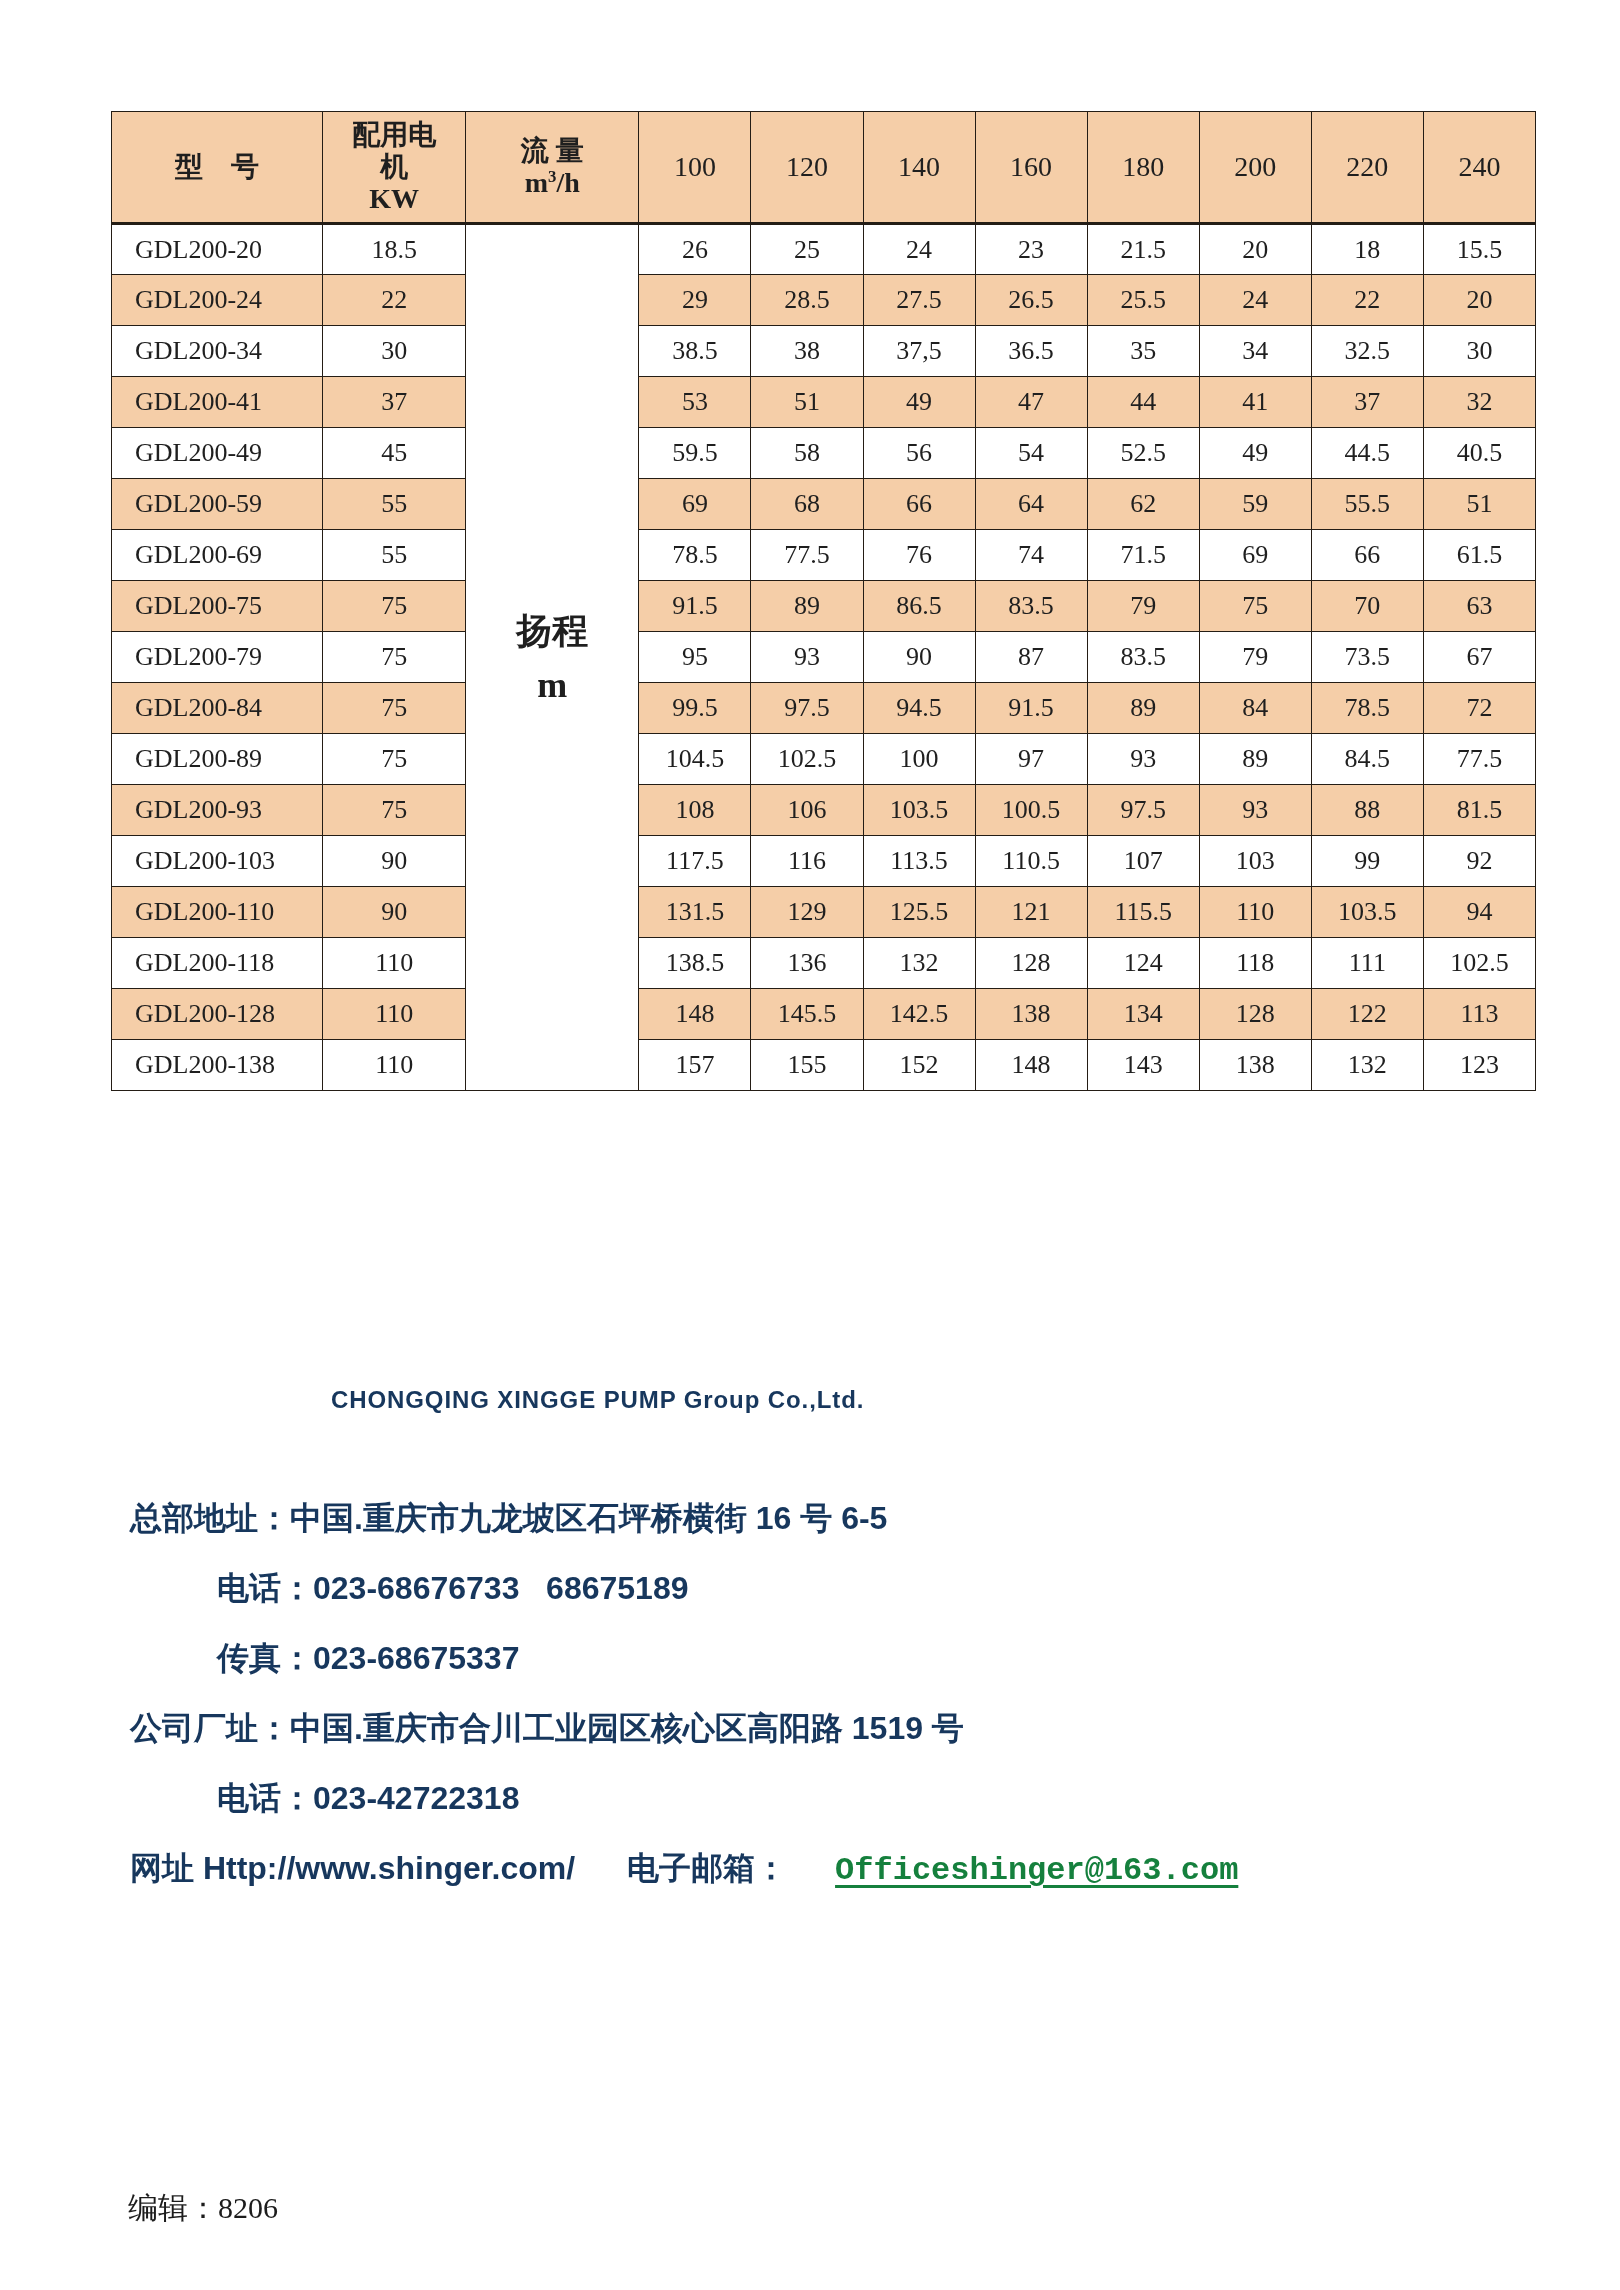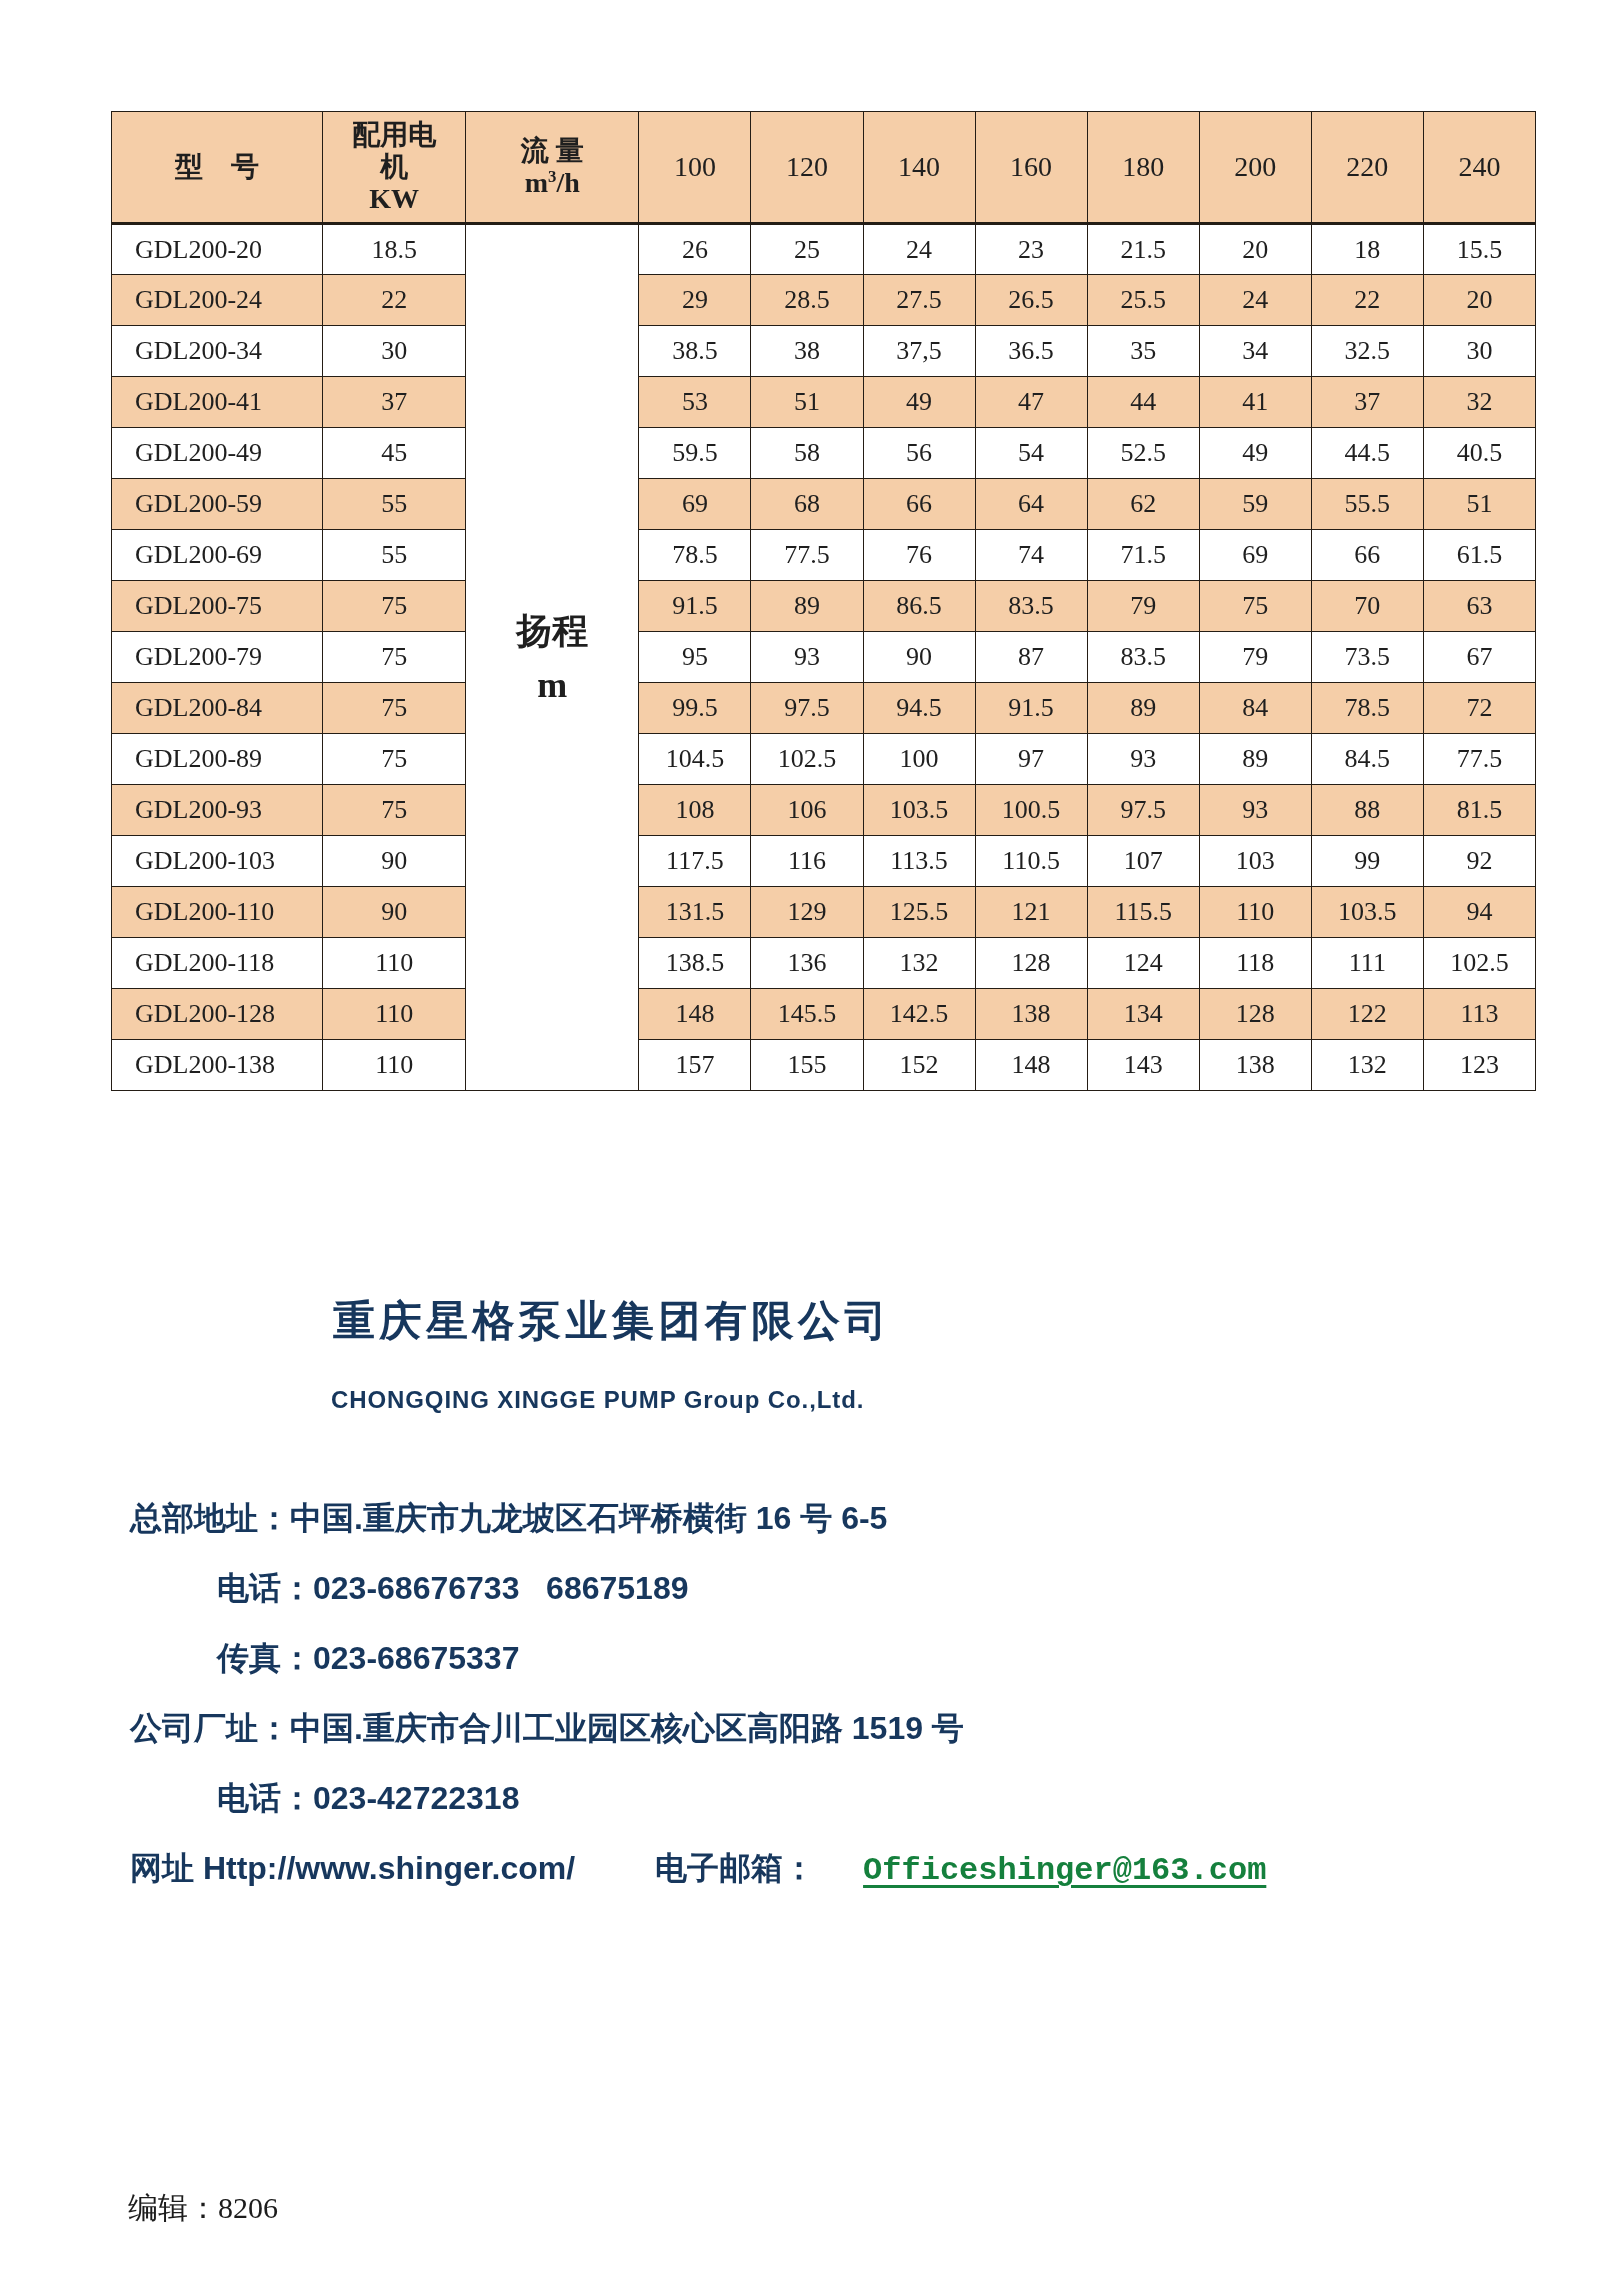--- a/index.html
+++ b/index.html
@@ -54,21 +54,21 @@
   }
 
   
   .contact{
     position:absolute;left:130px;top:1483px;width:1343px;
     font-family:"Liberation Sans", sans-serif;
     font-size:32px;font-weight:bold;color:#17375D;
   }
   .contact .cline{height:70px;line-height:70px;white-space:pre;}
   .contact .cline.indent{padding-left:87px;}
-  .email-label{margin-left:80px;}
+  .email-label{margin-left:52px;}
   a.email-link{
     color:#15803d;text-decoration:underline;text-decoration-thickness:2.7px;text-underline-offset:6.3px;
     font-family:"Liberation Mono", monospace;font-weight:bold;margin-left:48px;
   }
 
   
   .editor-line{
     position:absolute;left:128px;top:2148px;
     font-family:"Liberation Serif", serif;font-size:30px;color:#1c1c1c;
     white-space:pre;
@@ -321,21 +321,20 @@
           <td>152</td>
           <td>148</td>
           <td>143</td>
           <td>138</td>
           <td>132</td>
           <td>123</td>
         </tr>
       </tbody>
   </table>
 
-  <div class="company-cn">重庆星格泵业集团有限公司</div>
   <div class="company-en">CHONGQING XINGGE PUMP Group Co.,Ltd.</div>
 
   <div class="contact">
     <div class="cline"><span>总部地址：</span><span>中国.重庆市九龙坡区石坪桥横街 16 号 6-5</span></div>
     <div class="cline indent"><span>电话：</span><span>023-68676733   68675189</span></div>
     <div class="cline indent"><span>传真：</span><span>023-68675337</span></div>
     <div class="cline"><span>公司厂址：</span><span>中国.重庆市合川工业园区核心区高阳路 1519 号</span></div>
     <div class="cline indent"><span>电话：</span><span>023-42722318</span></div>
     <div class="cline"><span>网址 Http://www.shinger.com/</span><span class="email-label">电子邮箱：</span><a class="email-link" href="#">Officeshinger@163.com</a></div>
   </div>

